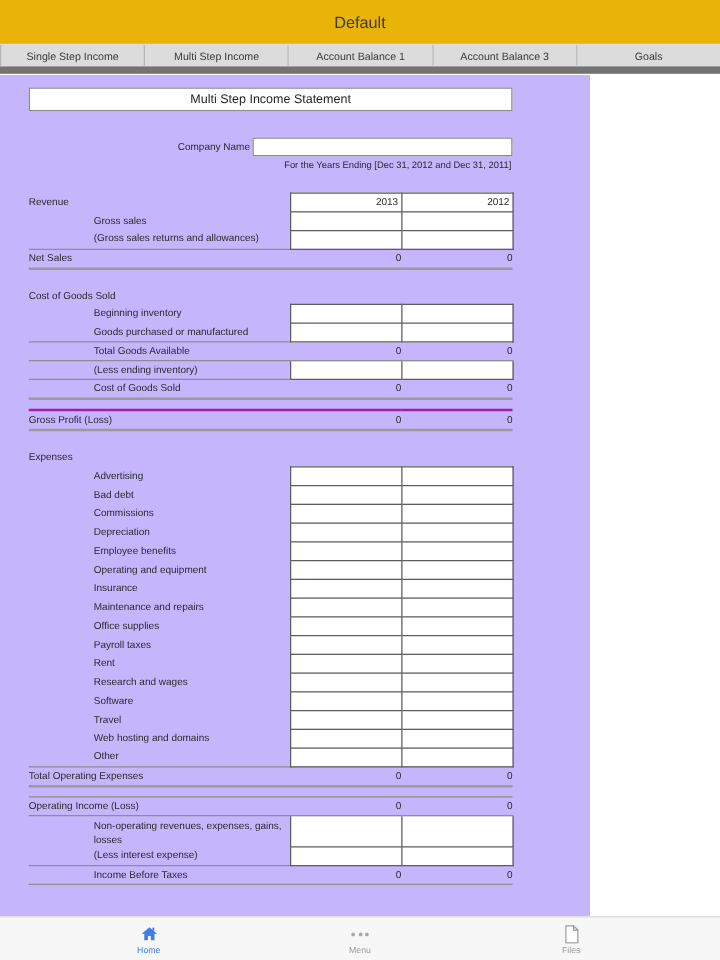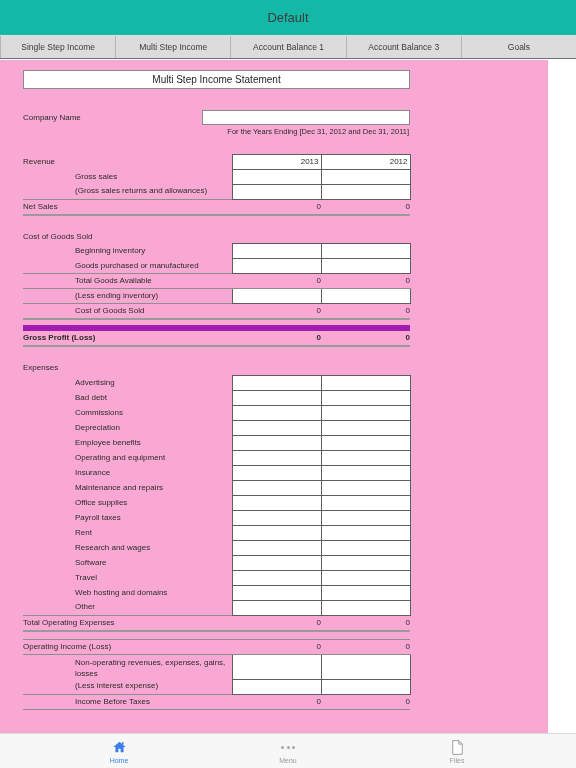--- a/index.html
+++ b/index.html
@@ -7,52 +7,53 @@
     width: 576px; height: 768px;
     font-family: "Liberation Sans", sans-serif;
     background: #ffffff;
     overflow: hidden;
   }
   body { position: relative; }
 
   
   .topbar {
     height: 36px; width: 100%;
-    background: #14b8a6;
+    background: #eab308;
     display: flex; align-items: center; justify-content: center;
     border-bottom: 1px solid #dedede;
   }
   .topbar-title { font-size: 13px; color: #3c3c3c; }
 
   
   .tabstrip {
     height: 23px; width: 100%;
     background: #d4d4d4;
     display: flex;
-    border-bottom: 1px solid #737373;
+    border-bottom: 6px solid #737373;
+    justify-content: flex-end;
   }
   .tab {
     flex: 1 1 0;
     display: flex; align-items: center; justify-content: center;
     font-size: 8.5px; color: #3a3a3a;
     background: #dcdcdc;
     border-right: 1px solid #b5b5b5;
     height: 100%;
     cursor: default;
   }
   .tab:last-child { border-right: none; }
   .tab.first { border-left: 1px solid #b5b5b5; }
 
   
   .sheet {
     position: absolute;
     top: 60px; left: 0;
-    width: 548px;
+    width: 472px;
     height: 673px;
-    background: #f9a8d4;
+    background: #c4b5fd;
     overflow: hidden;
   }
 
   .doc { position: absolute; left: 23px; top: 10px; width: 387px; }
 
   
   .title-box {
     width: 387px; height: 19px;
     border: 1px solid #8a8a8a;
     display: flex; align-items: center; justify-content: center;
@@ -61,21 +62,21 @@
   }
 
   
   .company-row {
     margin-top: 21px;
     display: flex; align-items: center;
     height: 15px;
   }
   .company-label {
     font-size: 8px; color: #2b2b2b;
-    width: 179px; padding-right: 2px;
+    width: 179px; text-align: right; padding-right: 2px;
   }
   .company-input {
     width: 208px; height: 15px;
     border: 1px solid #8a8a8a;
     background: #fff;
   }
   .years-line {
     width: 387px;
     text-align: right;
     font-size: 7.5px; color: #2b2b2b;
@@ -110,21 +111,21 @@
   .val {
     font-size: 8px; color: #2b2b2b;
     height: 14px; line-height: 14px;
     text-align: right; padding-right: 2px;
   }
 
   
   .bt  { border-top: 1px solid #8e8e8e; }
   .bb  { border-bottom: 1px solid #8e8e8e; }
   .bb2 { border-bottom: 2px solid #9a9a9a; }
-  .bt2 { border-top: 6px solid #a21caf; font-weight: bold; }
+  .bt2 { border-top: 2px solid #a21caf; }
 
   .spacer { height: 14px; }
   .spacer.sm { height: 8px; }
   .spacer.lg { height: 18px; }
 
   .section-head {
     font-size: 8px; color: #2b2b2b;
     height: 14px; line-height: 14px;
     padding-left: 1px;
   }

